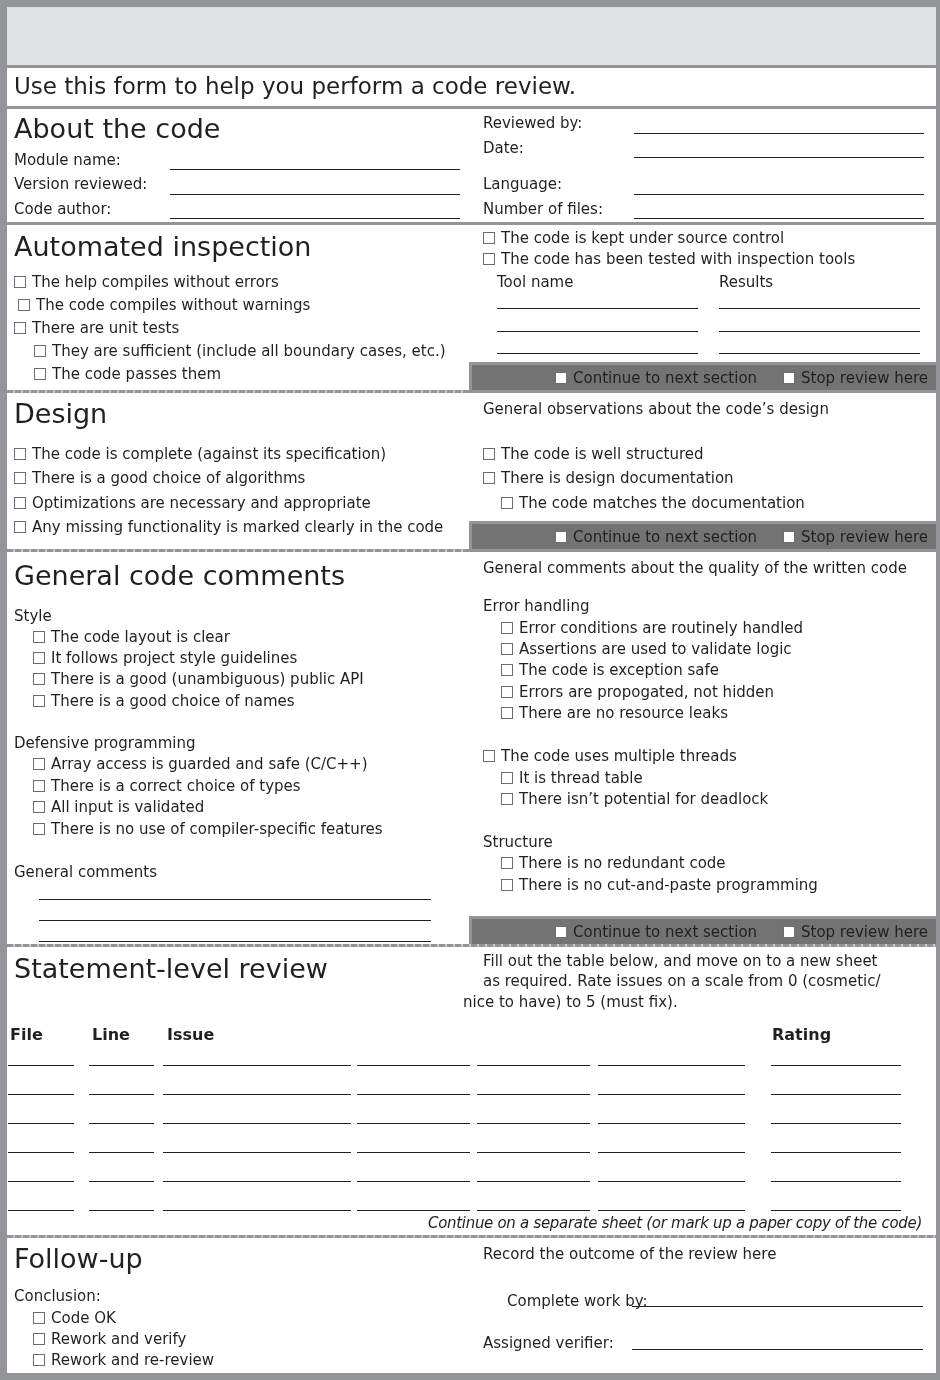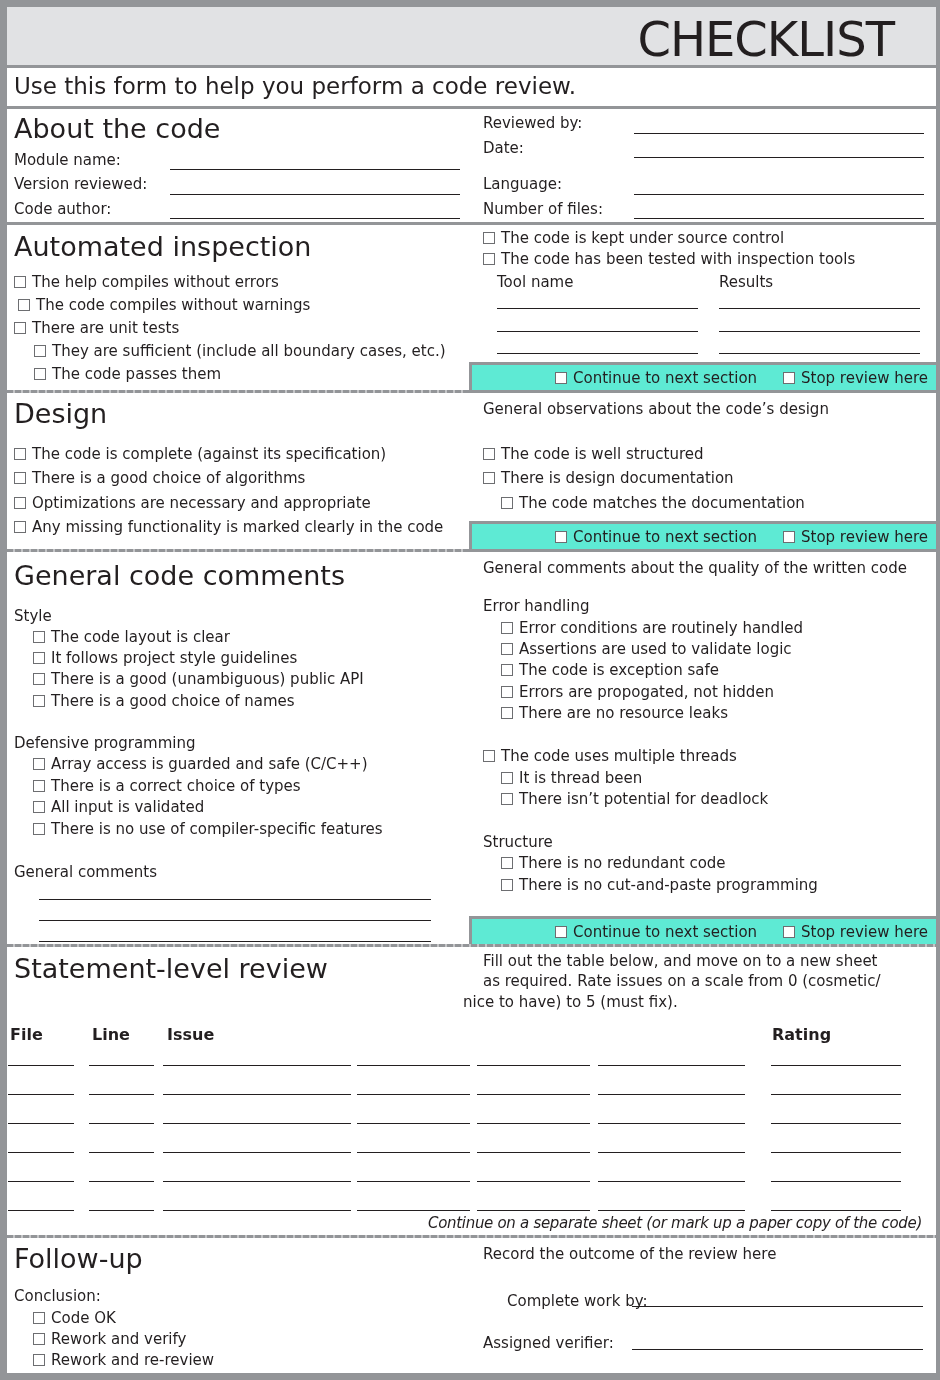--- a/index.html
+++ b/index.html
@@ -10,32 +10,31 @@
   .hdr { left: 0; top: 0; width: 929px; height: 58px; background: #e1e2e4; }
   .hdr-title { left: 7px; top: 2px; font-size: 47px; font-weight: bold; letter-spacing: 0px; white-space: nowrap; }
   .hdr-check { right: 42px; top: 4px; font-size: 48px; font-weight: normal; letter-spacing: -1px; white-space: nowrap; }
   .sep { left: 0; width: 929px; height: 3px; background: #939598; }
   .sep.dash { background: repeating-linear-gradient(90deg, #939598 0 6px, #c4c5c7 6px 8px); }
   .intro { left: 7px; top: 66px; font-size: 23px; white-space: nowrap; }
   .h2 { font-size: 27px; white-space: nowrap; }
   .t { font-size: 15px; white-space: nowrap; line-height: 1; }
   .line { height: 1px; background: #231f20; }
   .cb { display: inline-block; width: 12px; height: 12px; border: 1px solid #6d6e71; margin-right: 6px; vertical-align: -1px; background: #fff; }
-  .bar { background: #5eead4; border: 3px solid #939598; border-right: none; }
+  .bar { background: #737373; border: 3px solid #939598; border-right: none; }
   .bar .opt { position: absolute; top: 4px; font-size: 15px; white-space: nowrap; }
   .th { font-size: 16px; font-weight: bold; white-space: nowrap; }
   .note { font-size: 15px; font-style: italic; white-space: nowrap; letter-spacing: -0.3px; }
 </style>
 </head>
 <body>
 
 <div class="page">
 
   <div class="abs hdr">
-    <div class="abs hdr-check">CHECKLIST</div>
   </div>
   <div class="abs sep" style="top:58px"></div>
   <div class="abs intro">Use this form to help you perform a code review.</div>
   <div class="abs sep" style="top:99px"></div>
 
   <div>
     <div class="abs h2" style="left:7px;top:106px">About the code</div>
     <div class="abs t" style="left:7px;top:146px">Module name:</div>
     <div class="abs line" style="left:163px;top:162px;width:290px"></div>
     <div class="abs t" style="left:7px;top:170px">Version reviewed:</div>
@@ -120,21 +119,21 @@
 
     <div class="abs t" style="left:476px;top:554px">General comments about the quality of the written code</div>
     <div class="abs t" style="left:476px;top:592px">Error handling</div>
     <div class="abs t" style="left:494px;top:614px"><span class="cb"></span><span>Error conditions are routinely handled</span></div>
     <div class="abs t" style="left:494px;top:635px"><span class="cb"></span><span>Assertions are used to validate logic</span></div>
     <div class="abs t" style="left:494px;top:656px"><span class="cb"></span><span>The code is exception safe</span></div>
     <div class="abs t" style="left:494px;top:678px"><span class="cb"></span><span>Errors are propogated, not hidden</span></div>
     <div class="abs t" style="left:494px;top:699px"><span class="cb"></span><span>There are no resource leaks</span></div>
 
     <div class="abs t" style="left:476px;top:742px"><span class="cb"></span><span>The code uses multiple threads</span></div>
-    <div class="abs t" style="left:494px;top:764px"><span class="cb"></span><span>It is thread been</span></div>
+    <div class="abs t" style="left:494px;top:764px"><span class="cb"></span><span>It is thread table</span></div>
     <div class="abs t" style="left:494px;top:785px"><span class="cb"></span><span>There isn’t potential for deadlock</span></div>
 
     <div class="abs t" style="left:476px;top:828px">Structure</div>
     <div class="abs t" style="left:494px;top:849px"><span class="cb"></span><span>There is no redundant code</span></div>
     <div class="abs t" style="left:494px;top:871px"><span class="cb"></span><span>There is no cut-and-paste programming</span></div>
 
     <div class="abs bar" style="left:462px;top:909px;width:467px;height:31px">
       <div class="opt" style="left:83px"><span class="cb"></span><span>Continue to next section</span></div>
       <div class="opt" style="left:311px"><span class="cb"></span><span>Stop review here</span></div>
     </div>

